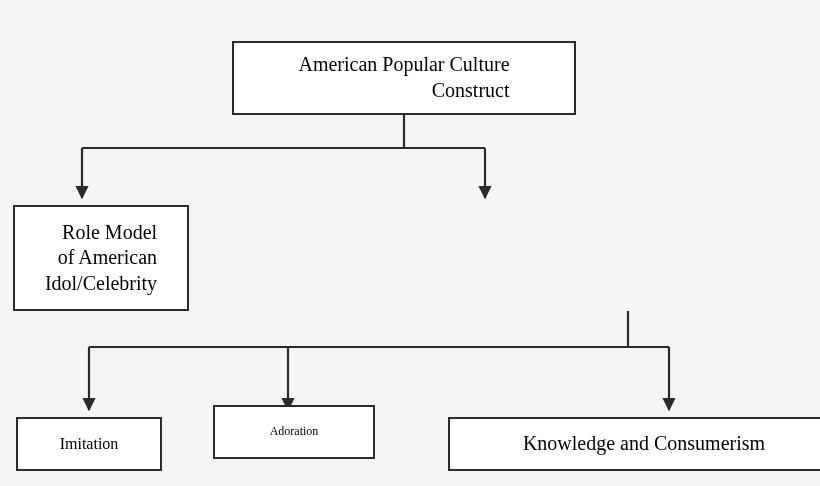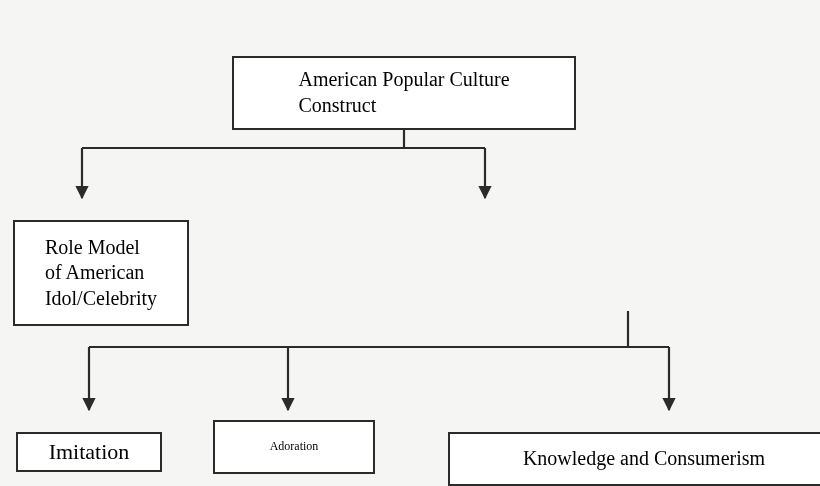--- a/index.html
+++ b/index.html
@@ -25,26 +25,25 @@
     pointer-events: none;
   }
   .node {
     position: absolute;
     box-sizing: border-box;
     background: #ffffff;
     border: 2px solid #2b2b2b;
     display: flex;
     align-items: center;
     justify-content: center;
-    text-align: left;
+    text-align: right;
     color: #000000;
     line-height: 1.28;
     white-space: pre-line;
     z-index: 2;
-    margin-top: 15px;
   }
   #node-root {
     left: 232px;
     top: 41px;
     width: 344px;
     height: 74px;
     font-size: 20px;
   }
   #node-role-model {
     left: 13px;
@@ -57,22 +56,22 @@
     left: 497px;
     top: 205px;
     width: 290px;
     height: 106px;
     font-size: 20px;
   }
   #node-imitation {
     left: 16px;
     top: 417px;
     width: 146px;
-    height: 40px;
-    font-size: 22px;
+    height: 54px;
+    font-size: 16px;
   }
   #node-adoration {
     left: 213px;
     top: 405px;
     width: 162px;
     height: 54px;
     font-size: 12px;
   }
   #node-knowledge {
     left: 448px;

